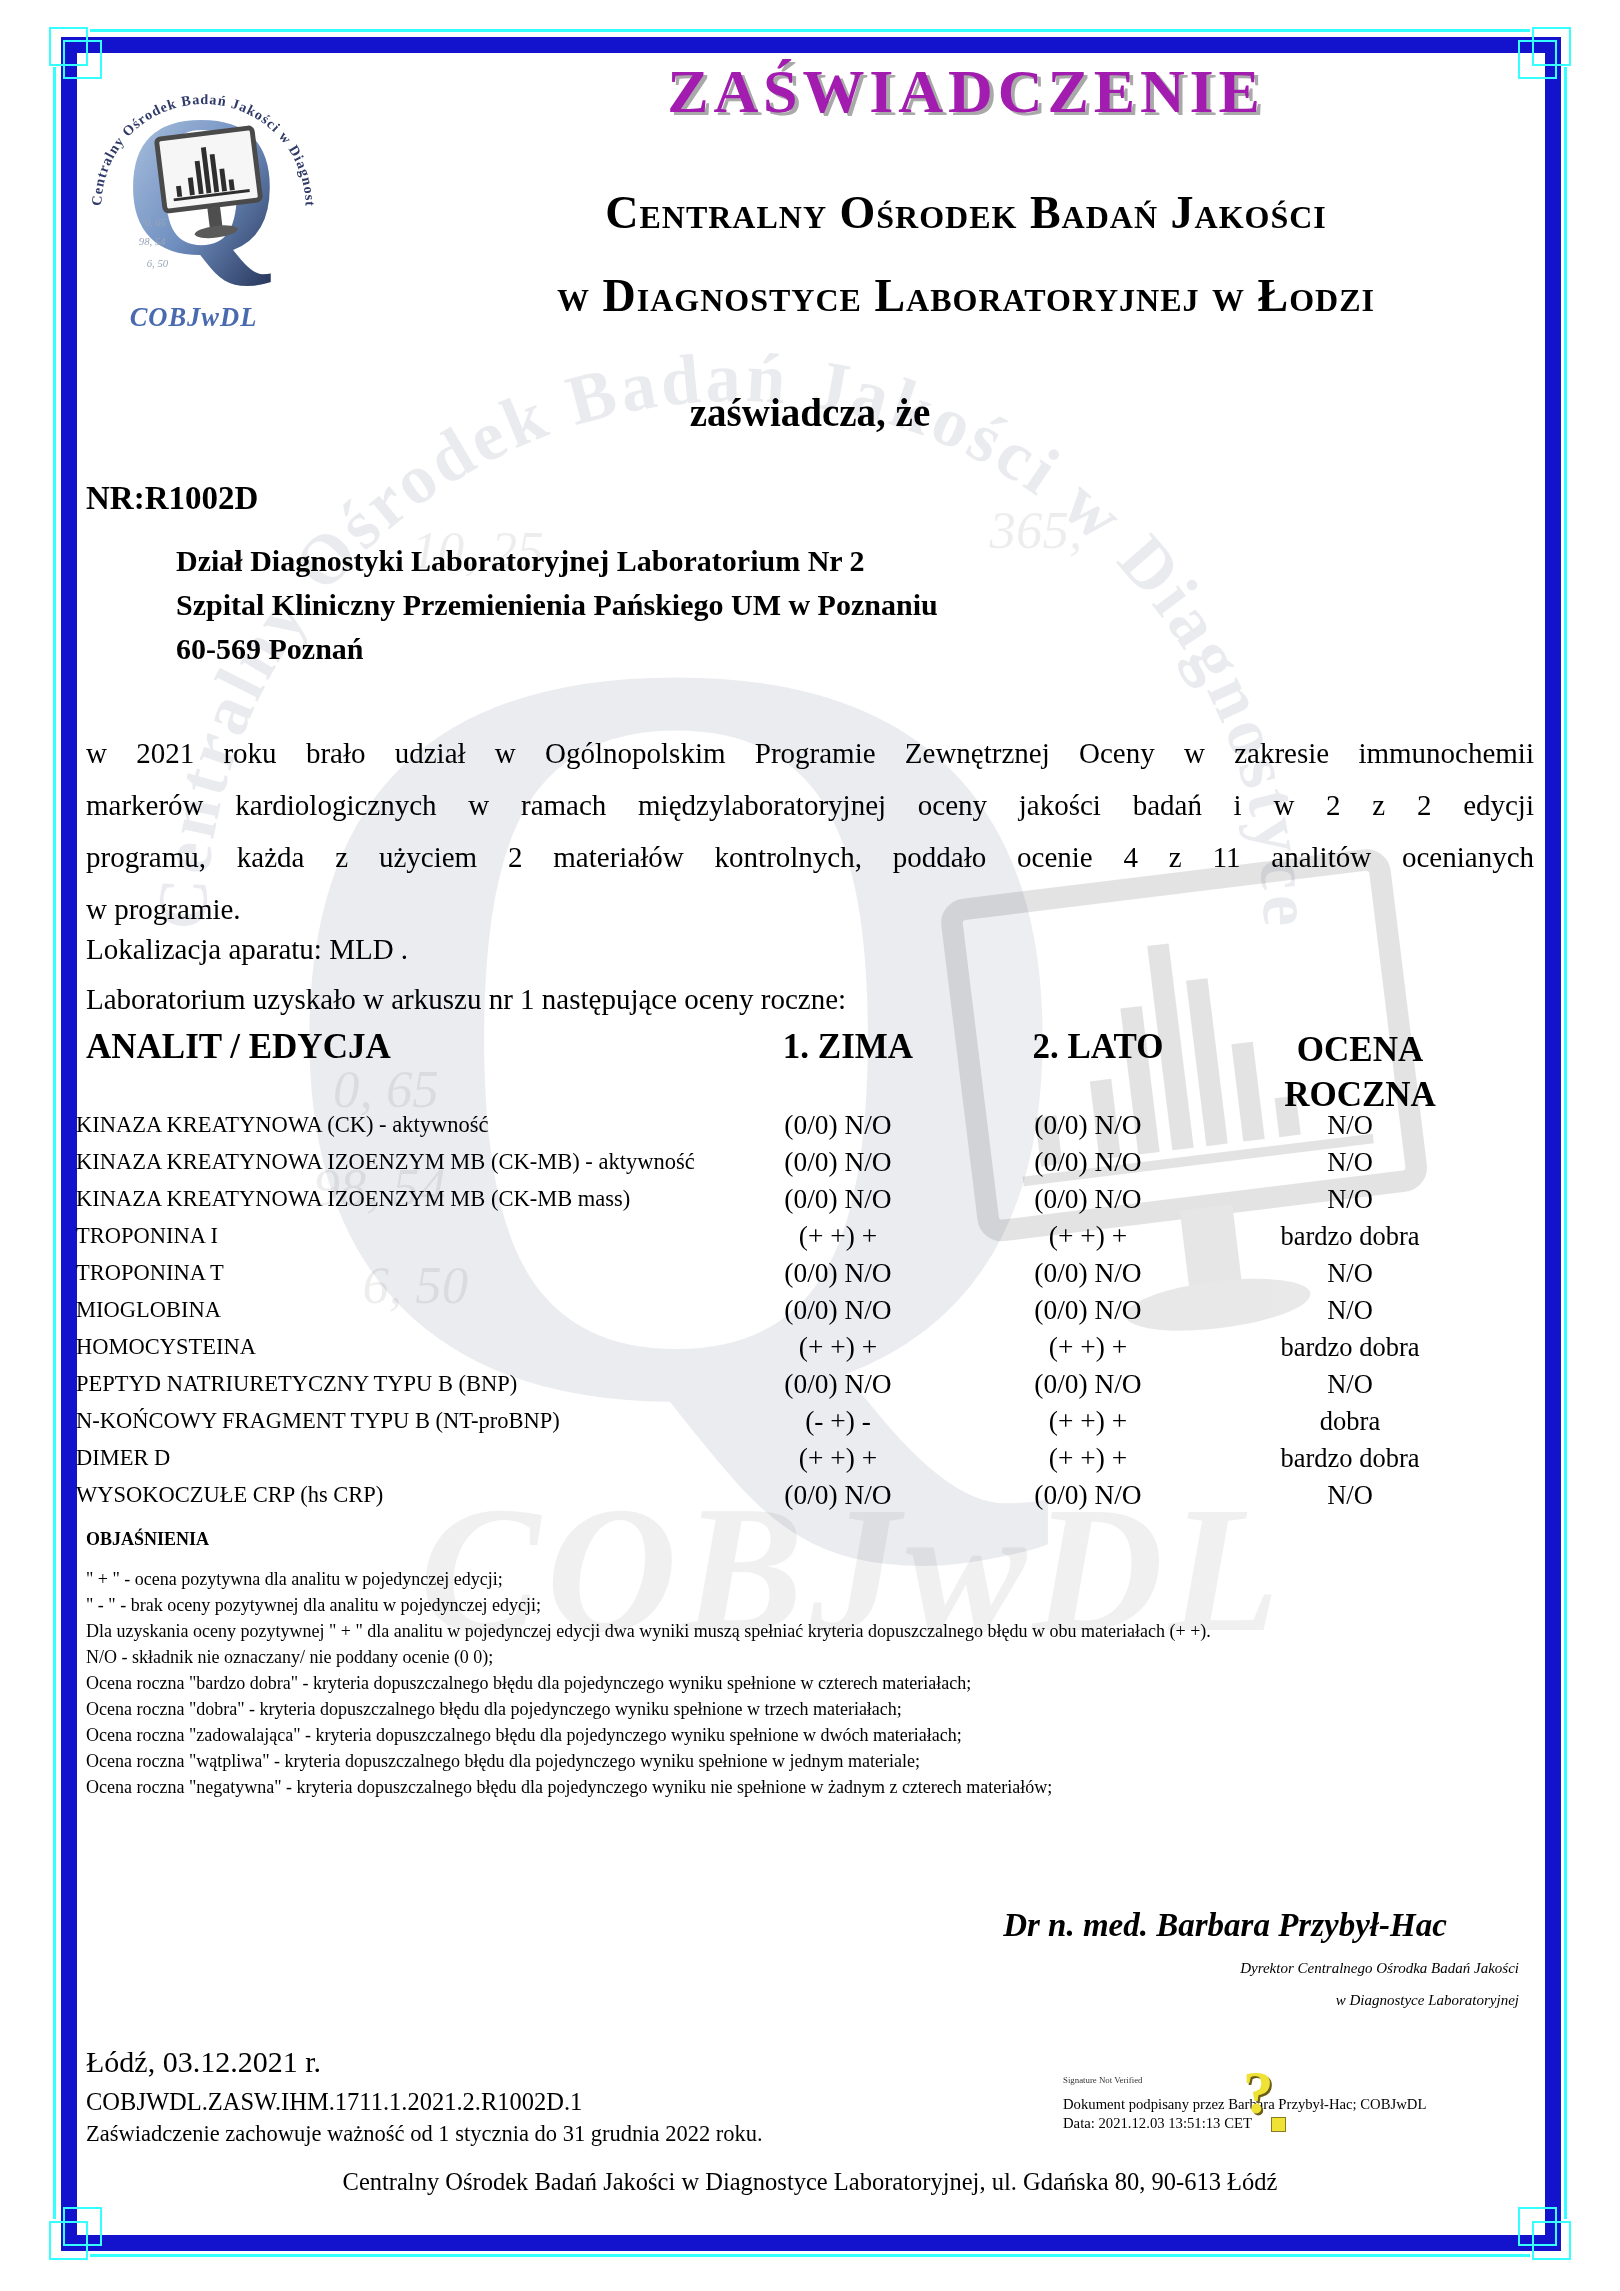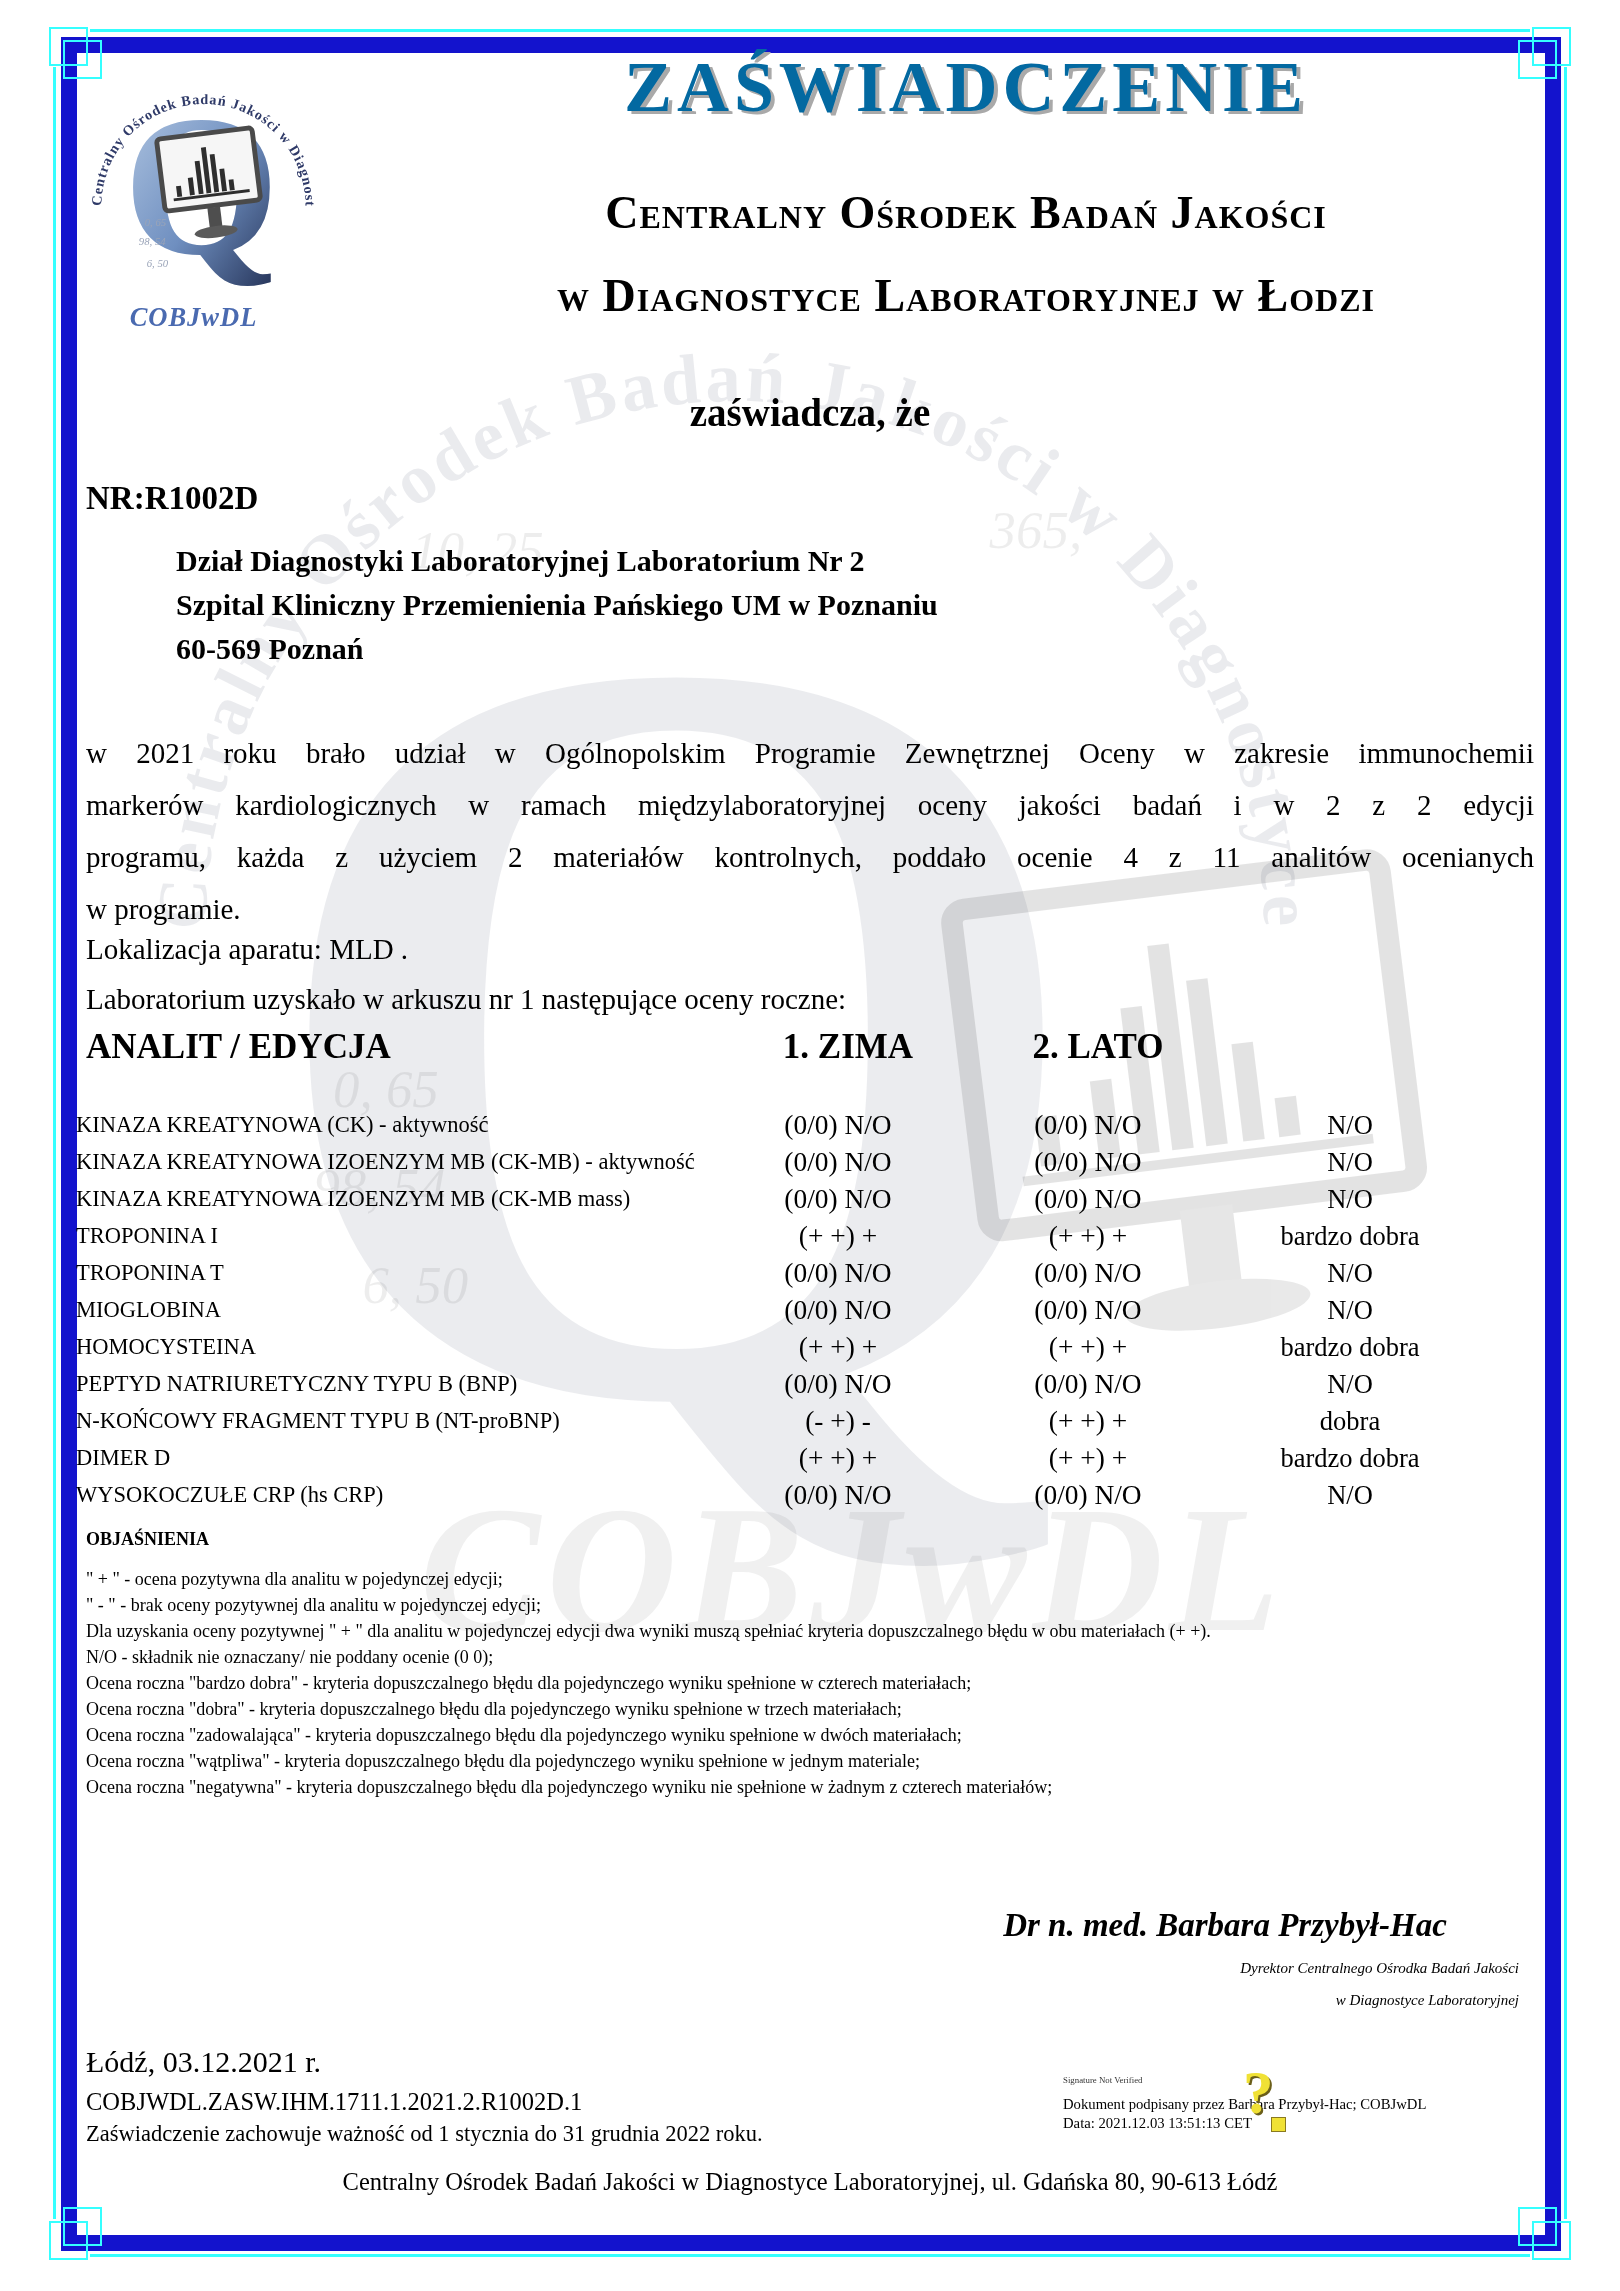--- a/index.html
+++ b/index.html
@@ -24,22 +24,22 @@
   
   .wm-script{position:absolute;left:284px;top:1465px;width:1137px;text-align:center;
      font-size:181px;font-style:italic;font-weight:bold;letter-spacing:5.9px;
      color:rgba(70,70,70,0.08);pointer-events:none;}
 
   
   .logo-script{position:absolute;left:110px;top:302px;width:167px;text-align:center;
      font-size:26.5px;font-style:italic;font-weight:bold;letter-spacing:1px;color:#4a6ab0;}
 
   
-  .title{left:363px;top:46px;width:1206px;text-align:center;font-size:72px;font-weight:bold;
-     letter-spacing:4.9px;color:#0369a1;text-shadow:3.9px 2.9px 0 #a9a9a9;}
+  .title{left:363px;top:56px;width:1206px;text-align:center;font-size:62px;font-weight:bold;
+     letter-spacing:4.9px;color:#a21caf;text-shadow:3.9px 2.9px 0 #a9a9a9;}
   .org{width:1206px;left:363px;text-align:center;font-variant:small-caps;font-weight:bold;
      font-size:46px;letter-spacing:1px;}
   .org1{top:186px;} .org2{top:269px;}
   .certifies{left:0;right:0;top:390px;text-align:center;font-size:39px;font-weight:bold;}
 
   
   .lab-row{left:86px;right:88px;top:480px;display:flex;justify-content:space-between;
      font-size:33px;font-weight:bold;}
   .address{left:176px;top:539px;font-size:30px;font-weight:bold;line-height:44px;}
 
@@ -199,20 +199,24 @@
       <div class="pl">markerów kardiologicznych w ramach międzylaboratoryjnej oceny jakości badań i w 2 z 2 edycji</div>
       <div class="pl">programu, każda z użyciem 2 materiałów kontrolnych, poddało ocenie 4 z 11 analitów ocenianych</div>
       <div class="pl">w programie.</div>
     </div>
   <div class="t loc-line">Lokalizacja aparatu: MLD .</div>
   <div class="t res-line">Laboratorium uzyskało w arkuszu nr 1 następujące oceny roczne:</div>
 
   <div class="t th th-analit">ANALIT / EDYCJA</div>
   <div class="t th th-zima">1. ZIMA</div>
   <div class="t th th-lato">2. LATO</div>
+  <div class="t th th-ocena">
+    <div>OCENA</div>
+    <div>ROCZNA</div>
+  </div>
 
   <div class="t rows">
     <div class="trow">
       <div class="c-analit">KINAZA KREATYNOWA (CK) - aktywność</div>
       <div class="c-zima">(0/0) N/O</div>
       <div class="c-lato">(0/0) N/O</div>
       <div class="c-ocena">N/O</div>
     </div>
 
     <div class="trow">

